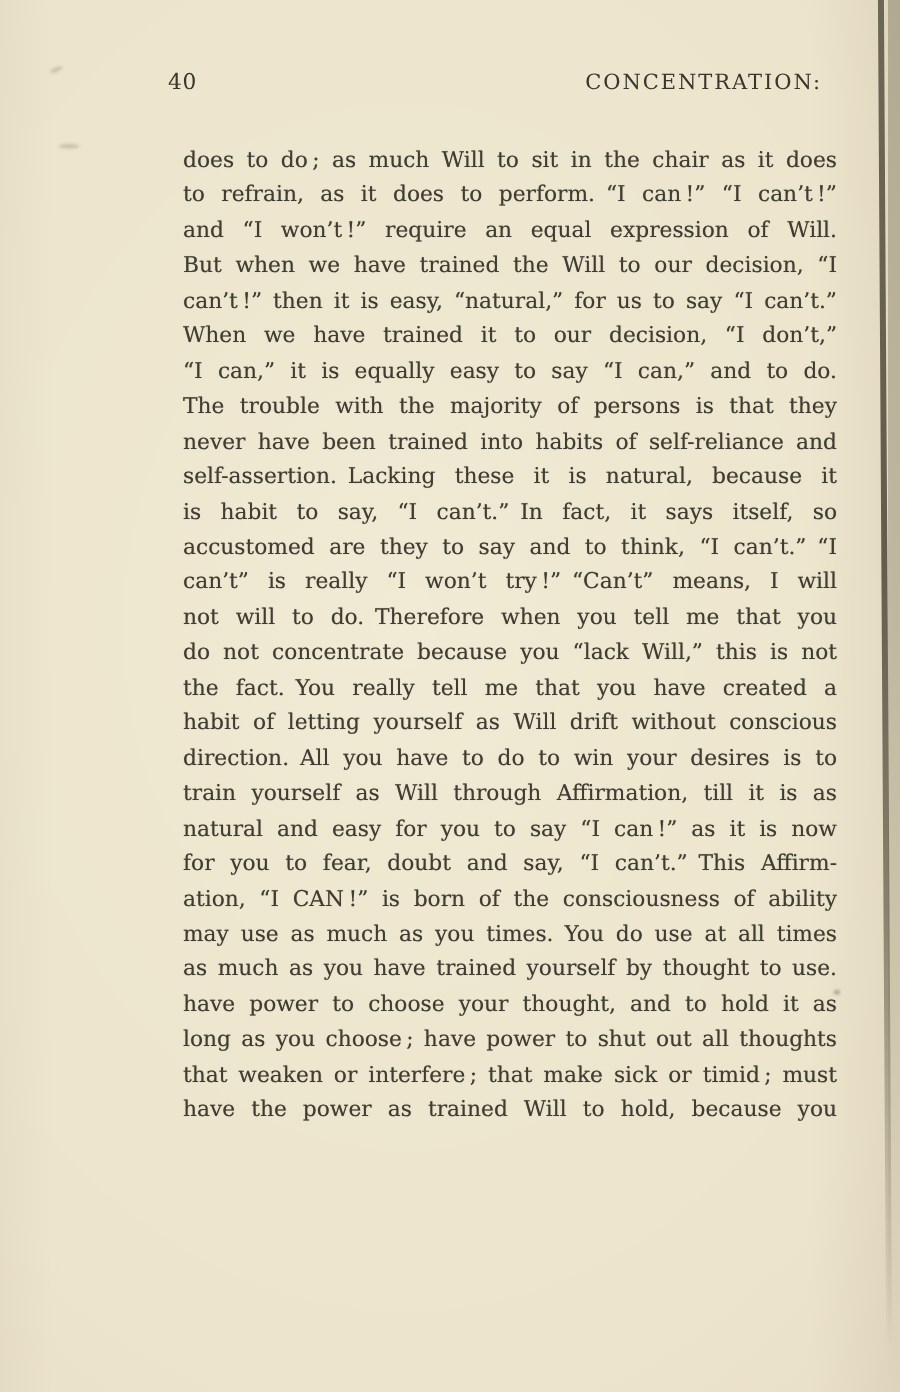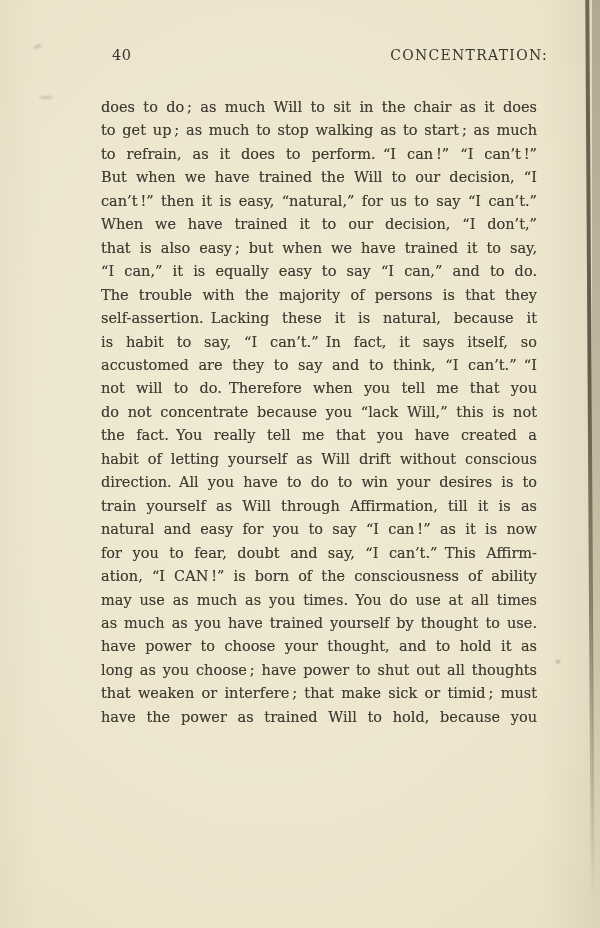--- a/index.html
+++ b/index.html
@@ -48,21 +48,21 @@
     border-radius: 2px;
   }
   .running-head {
     position: absolute; left: 112px; top: 47px; width: 436px;
     display: flex; justify-content: space-between; align-items: flex-end;
     color: #39362e;
   }
   .page-number { font-size: 14.5px; letter-spacing: 0.5px; }
   .running-title { font-size: 14px; letter-spacing: 1.3px; }
   .body-text {
-    position: absolute; left: 101px; top: 96px; width: 436px;
+    position: absolute; left: 122px; top: 96px; width: 436px;
     font-size: 14.5px;
     line-height: 23.45px;
     color: var(--ink);
     text-shadow: 0 0 0.5px rgba(64,60,51,0.55);
   }
   .body-text .line {
     text-align: justify;
     text-align-last: justify;
     -moz-text-align-last: justify;
   }
@@ -85,31 +85,32 @@
   <div class="edge-strip"></div>
   <div class="edge-line"></div>
 
   <div class="running-head">
     <span class="page-number">40</span>
     <span class="running-title">CONCENTRATION:</span>
   </div>
 
   <div class="body-text">
       <div class="line">does to do ; as much Will to sit in the chair as it does</div>
-      <div class="line">to get up ; as much to stop walking as to start ; as much</div>
       <div class="line">to refrain, as it does to perform. “I can !” “I can’t !”</div>
+      <div class="line">and “I won’t !” require an equal expression of Will.</div>
       <div class="line">But when we have trained the Will to our decision, “I</div>
       <div class="line">can’t !” then it is easy, “natural,” for us to say “I can’t.”</div>
       <div class="line">When we have trained it to our decision, “I don’t,”</div>
-      <div class="line">that is also easy ; but when we have trained it to say,</div>
       <div class="line">“I can,” it is equally easy to say “I can,” and to do.</div>
       <div class="line">The trouble with the majority of persons is that they</div>
+      <div class="line">never have been trained into habits of self-reliance and</div>
       <div class="line">self-assertion. Lacking these it is natural, because it</div>
       <div class="line">is habit to say, “I can’t.” In fact, it says itself, so</div>
       <div class="line">accustomed are they to say and to think, “I can’t.” “I</div>
+      <div class="line">can’t” is really “I won’t try !” “Can’t” means, I will</div>
       <div class="line">not will to do. Therefore when you tell me that you</div>
       <div class="line">do not concentrate because you “lack Will,” this is not</div>
       <div class="line">the fact. You really tell me that you have created a</div>
       <div class="line">habit of letting yourself as Will drift without conscious</div>
       <div class="line">direction. All you have to do to win your desires is to</div>
       <div class="line">train yourself as Will through Affirmation, till it is as</div>
       <div class="line">natural and easy for you to say “I can !” as it is now</div>
       <div class="line">for you to fear, doubt and say, “I can’t.” This Affirm-</div>
       <div class="line">ation, “I CAN !” is born of the consciousness of ability</div>
       <div class="line">may use as much as you times. You do use at all times</div>

